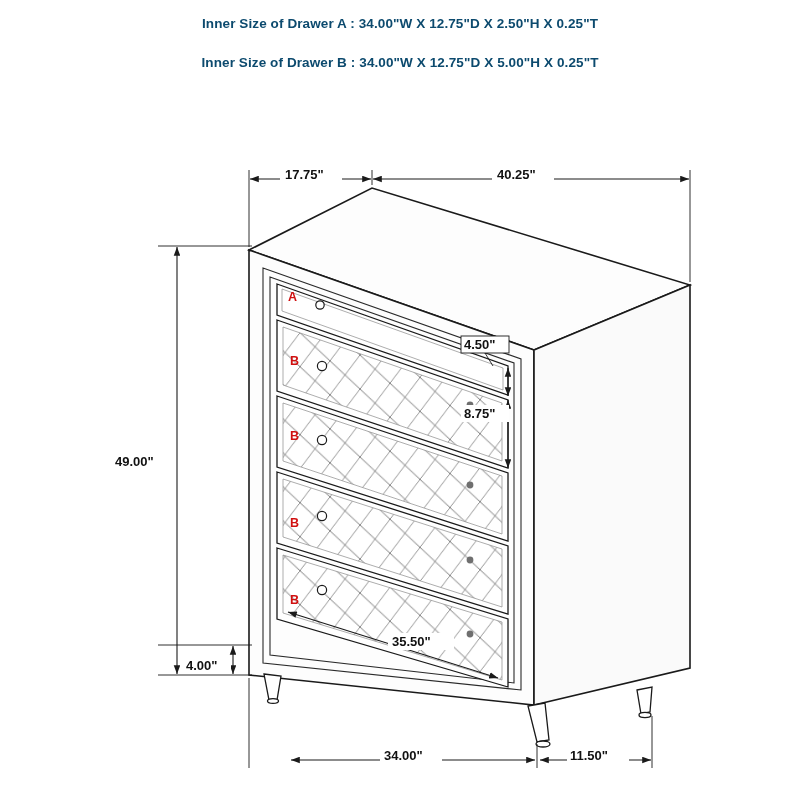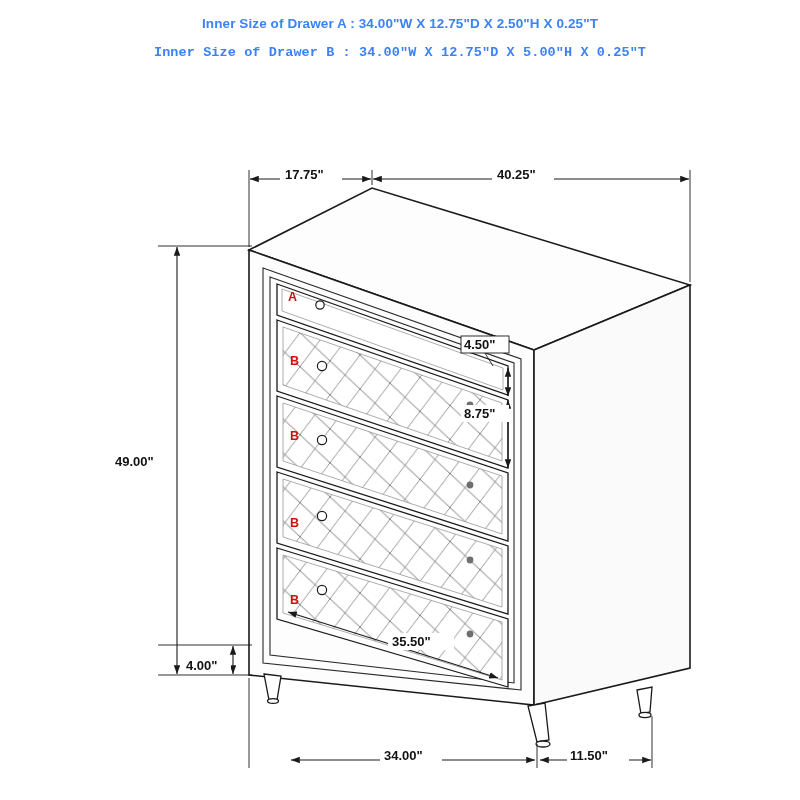--- a/index.html
+++ b/index.html
@@ -20,25 +20,25 @@
     width: 800px;
     height: 800px;
   }
   .hdr {
     position: absolute;
     left: 0;
     width: 800px;
     text-align: center;
     font-weight: bold;
     font-size: 13.5px;
-    color: #3b82f6;
+    color: #0c4a6e;
     letter-spacing: 0.1px;
   }
   #hdr1 { top: 16px; }
-  #hdr2 { top: 45px; font-family: Liberation Mono, monospace; }
+  #hdr2 { top: 55px; }
 
   svg#diagram {
     position: absolute;
     left: 0; top: 0;
     width: 800px;
     height: 800px;
   }
   .dimtext {
     font-family: "Liberation Sans", sans-serif;
     font-size: 13px;

